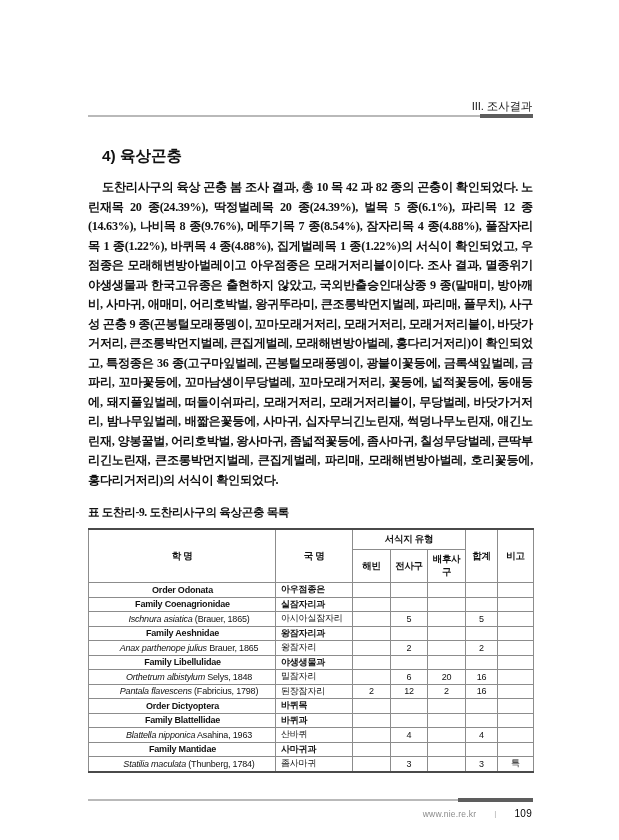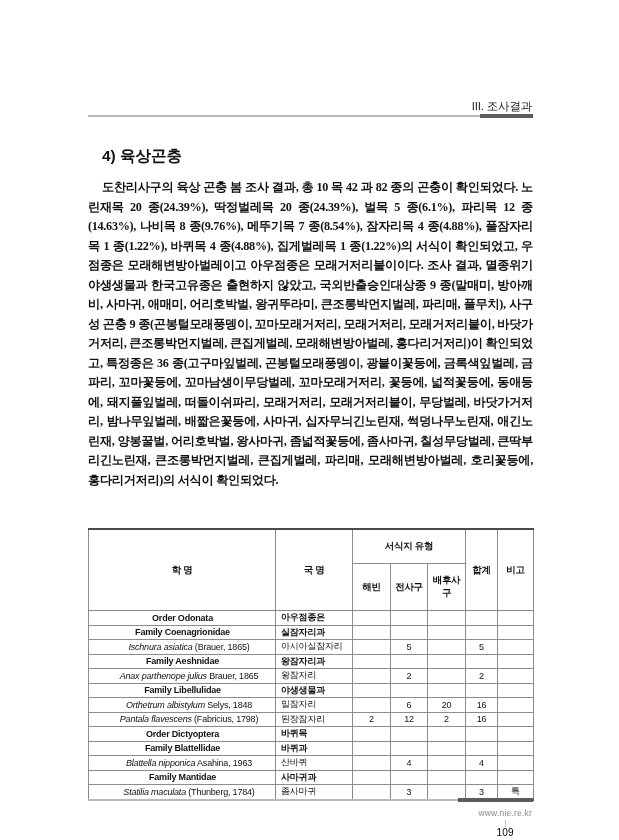--- a/index.html
+++ b/index.html
@@ -54,21 +54,21 @@
     position:absolute; top:492px; left:88px; width:445px;
     border-collapse:collapse; table-layout:fixed;
     border:1.5px solid #4a4a4a;
     border-top-width:2px; border-bottom-width:2px;
     font-size:9px;
   }
   .species-table thead { border-bottom:1.5px solid #4a4a4a; }
   .species-table th {
     border:1px solid #8c8c8c;
     font-size:9.5px; font-weight:bold; text-align:center;
-    padding:10px 1px; color:#111; letter-spacing:-0.3px;
+    padding:3px 1px; color:#111; letter-spacing:-0.3px;
   }
   .species-table td {
     border:1px solid #8c8c8c;
     height:13.5px; padding:0 4px;
     text-align:center; color:#111; letter-spacing:-0.2px;
     overflow:hidden; white-space:nowrap;
   }
   .species-table td.name-cell { text-align:center; padding-left:5px; }
   .species-table td.korean-cell { text-align:left; padding-left:5px; }
   .species-table tr.row-order td, .species-table tr.row-family td { font-weight:bold; }
@@ -79,39 +79,40 @@
   .footer-rule {
     position:absolute; top:763px; left:88px; width:445px; height:1.5px;
     background:#b9b9b9;
   }
   .footer-rule-dark {
     position:absolute; top:762px; left:458px; width:75px; height:4px;
     background:#5d5d5d;
   }
   .footer {
     position:absolute; top:772px; right:87px;
-    display:flex; align-items:center; gap:0;flex-direction:column;
+    display:flex; align-items:center; gap:18px;
   }
   .footer-url { font-size:8.5px; color:#8b8b8b; letter-spacing:0.2px; }
   .footer-sep { font-size:8px; color:#aaaaaa; }
   .footer-page { font-size:10px; color:#000000; letter-spacing:0.3px; }
 </style>
 </head>
 <body>
 
 <div class="page">
 
   <div class="header-label">III. 조사결과</div>
   <div class="header-rule"></div>
   <div class="header-rule-dark"></div>
 
   <div class="section-heading">4) 육상곤충</div>
 
   <div class="body-paragraph">도찬리사구의 육상 곤충 봄 조사 결과, 총 10 목 42 과 82 종의 곤충이 확인되었다. 노린재목 20 종(24.39%), 딱정벌레목 20 종(24.39%), 벌목 5 종(6.1%), 파리목 12 종(14.63%), 나비목 8 종(9.76%), 메뚜기목 7 종(8.54%), 잠자리목 4 종(4.88%), 풀잠자리목 1 종(1.22%), 바퀴목 4 종(4.88%), 집게벌레목 1 종(1.22%)의 서식이 확인되었고, 우점종은 모래해변방아벌레이고 아우점종은 모래거저리붙이이다. 조사 결과, 멸종위기 야생생물과 한국고유종은 출현하지 않았고, 국외반출승인대상종 9 종(말매미, 방아깨비, 사마귀, 애매미, 어리호박벌, 왕귀뚜라미, 큰조롱박먼지벌레, 파리매, 풀무치), 사구성 곤충 9 종(곤봉털모래풍뎅이, 꼬마모래거저리, 모래거저리, 모래거저리붙이, 바닷가거저리, 큰조롱박먼지벌레, 큰집게벌레, 모래해변방아벌레, 홍다리거저리)이 확인되었고, 특정종은 36 종(고구마잎벌레, 곤봉털모래풍뎅이, 광붙이꽃등에, 금록색잎벌레, 금파리, 꼬마꽃등에, 꼬마남생이무당벌레, 꼬마모래거저리, 꽃등에, 넓적꽃등에, 동애등에, 돼지풀잎벌레, 떠돌이쉬파리, 모래거저리, 모래거저리붙이, 무당벌레, 바닷가거저리, 밤나무잎벌레, 배짧은꽃등에, 사마귀, 십자무늬긴노린재, 썩덩나무노린재, 애긴노린재, 양봉꿀벌, 어리호박벌, 왕사마귀, 좀넓적꽃등에, 좀사마귀, 칠성무당벌레, 큰딱부리긴노린재, 큰조롱박먼지벌레, 큰집게벌레, 파리매, 모래해변방아벌레, 호리꽃등에, 홍다리거저리)의 서식이 확인되었다.</div>
 
+  <div class="table-caption">표 도찬리-9. 도찬리사구의 육상곤충 목록</div>
 
   <table class="species-table">
     <colgroup>
       <col style="width:187px">
         <col style="width:77px">
         <col style="width:38px">
       <col style="width:37px">
         <col style="width:38px">
         <col style="width:32px">
         <col style="width:36px">

